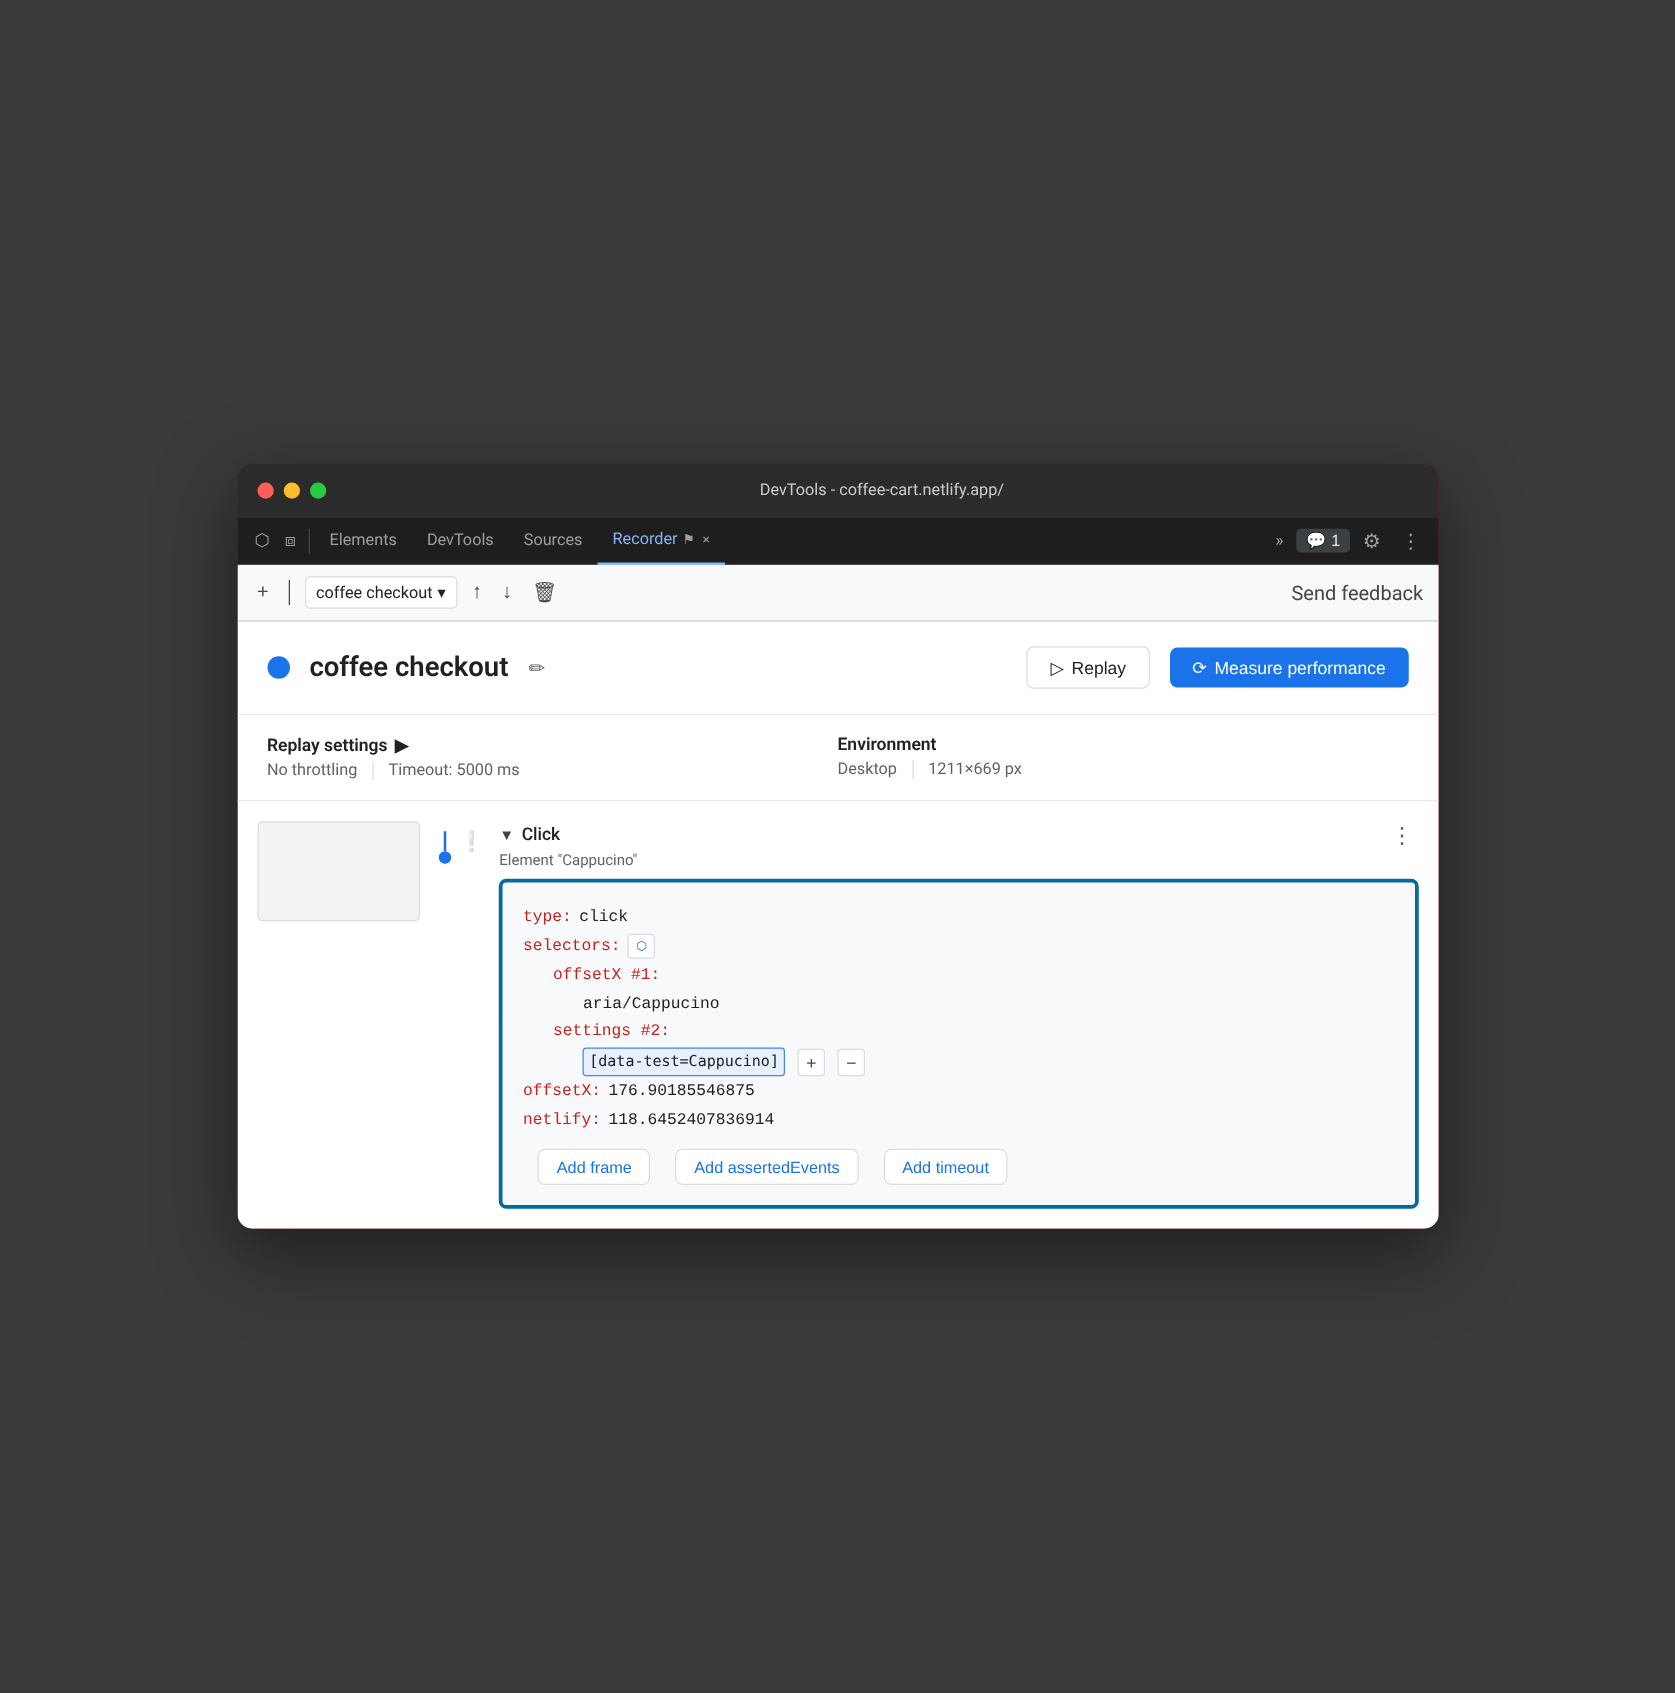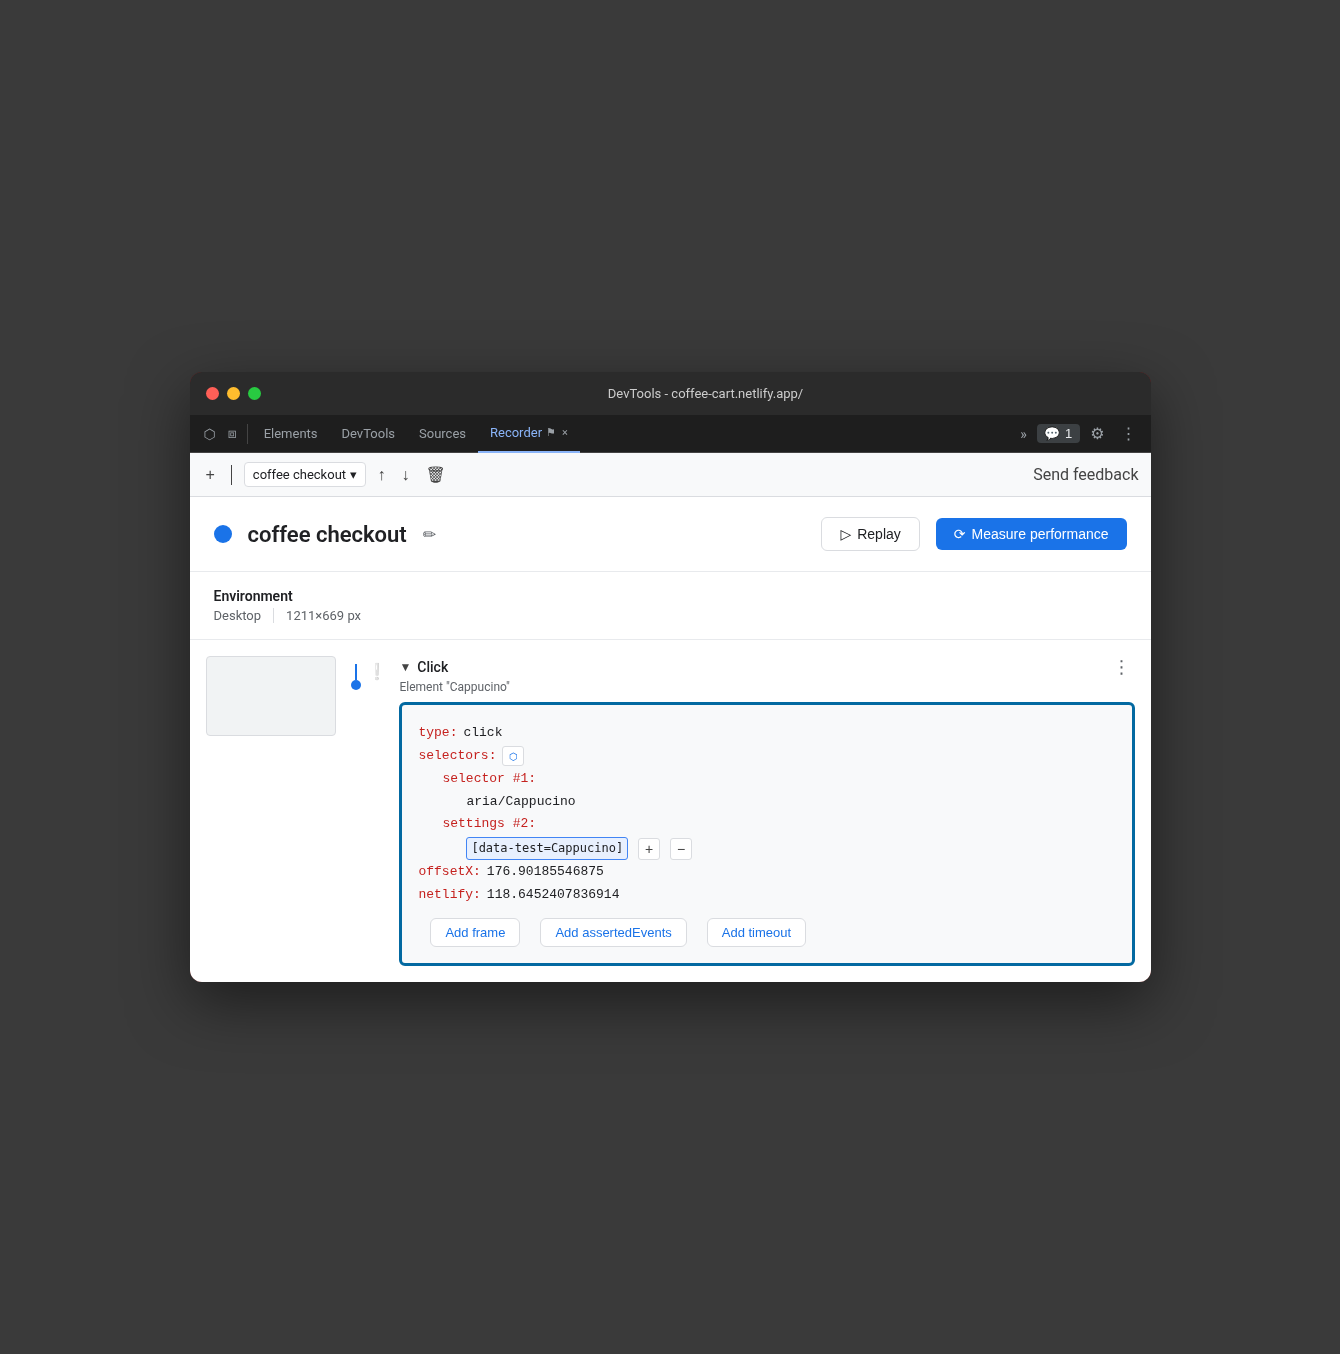--- a/index.html
+++ b/index.html
@@ -472,20 +472,30 @@
         <span>▷</span>
         <span>Replay</span>
       </button>
       <button class="measure-btn">
         <span>⟳</span>
         <span>Measure performance</span>
       </button>
     </div>
 
     <div class="settings-section">
+      <div class="settings-left">
+        <div class="settings-title">
+          <span>Replay settings</span>
+          <span>▶</span>
+        </div>
+        <div class="settings-sub">
+          <span class="settings-sub-item">No throttling</span>
+          <span class="settings-sub-item">Timeout: 5000 ms</span>
+        </div>
+      </div>
       <div class="settings-right">
         <div class="env-title">Environment</div>
         <div class="env-sub">
           <span class="env-sub-item">Desktop</span>
           <span class="env-sub-item">1211×669 px</span>
         </div>
       </div>
     </div>
 
     <div class="steps-area">
@@ -512,21 +522,21 @@
           <div class="code-block">
             <div class="code-line">
               <span class="code-key">type:</span>
               <span class="code-val">click</span>
             </div>
             <div class="code-line">
               <span class="code-key">selectors:</span>
               <button class="selector-btn">⬡</button>
             </div>
             <div class="code-line code-indent">
-              <span class="code-key">selector #1:</span>
+              <span class="code-key">offsetX #1:</span>
             </div>
             <div class="code-line code-indent" style="margin-left:48px;">
               <span class="code-val">aria/Cappucino</span>
             </div>
             <div class="code-line code-indent">
               <span class="code-key">settings #2:</span>
             </div>
             <div class="code-line code-indent" style="margin-left:48px;">
               <span class="selector-highlight">[data-test=Cappucino]</span>
               <button class="pm-btn">+</button>

